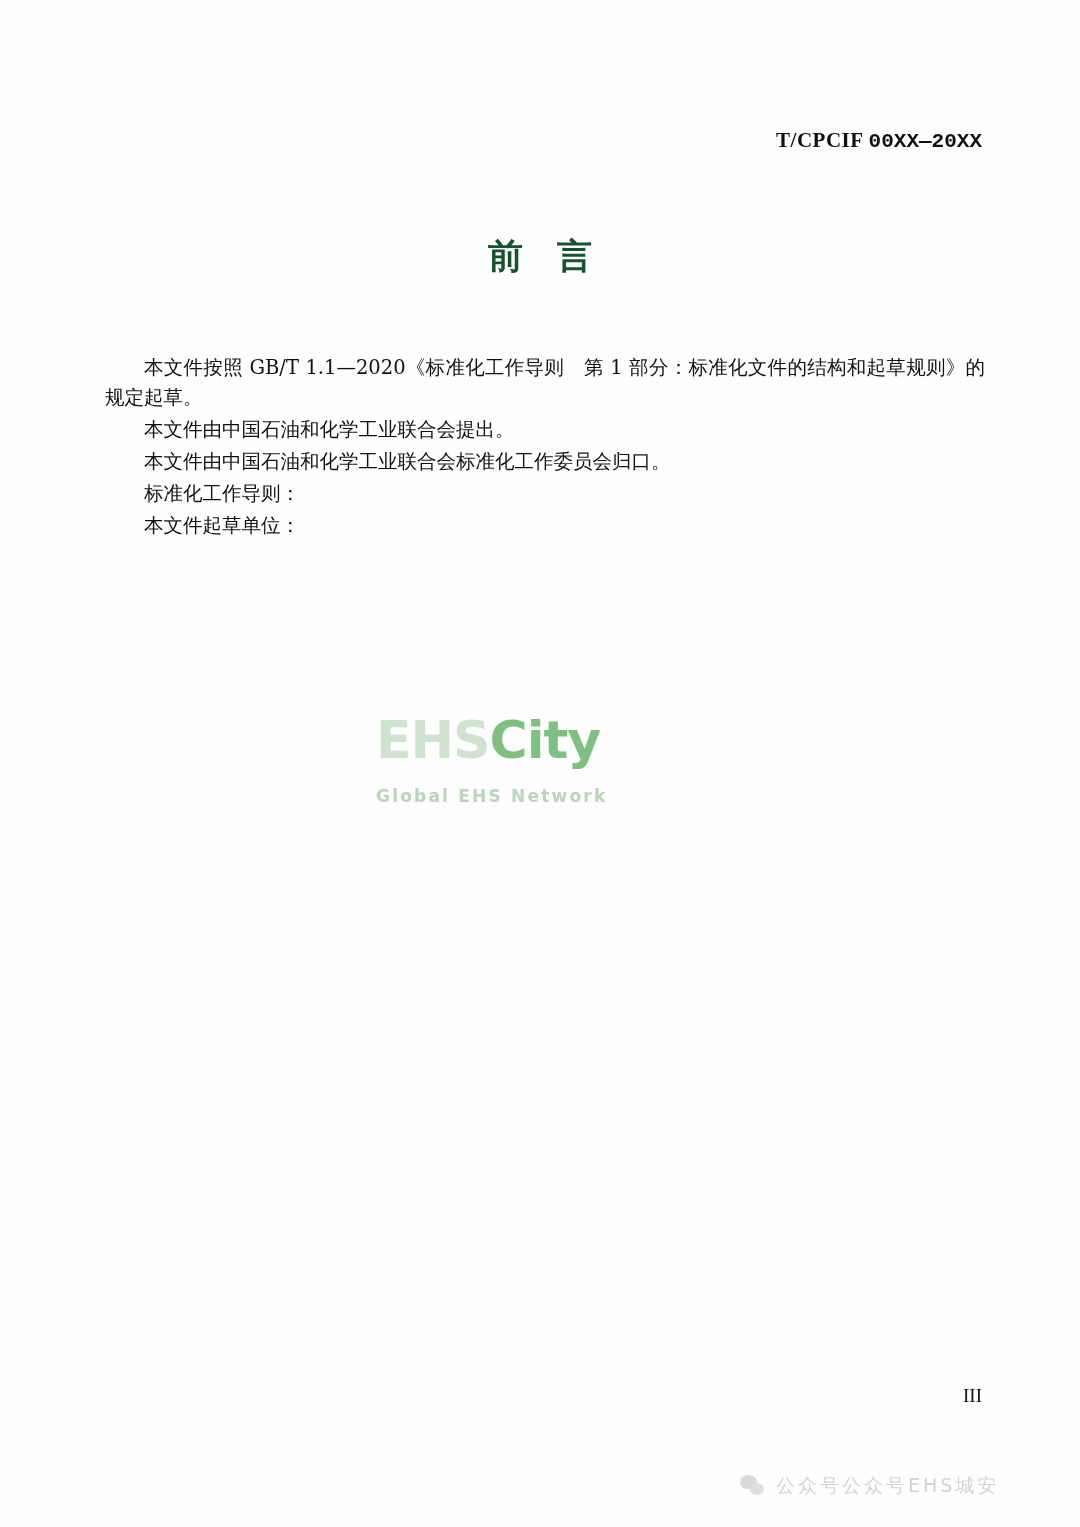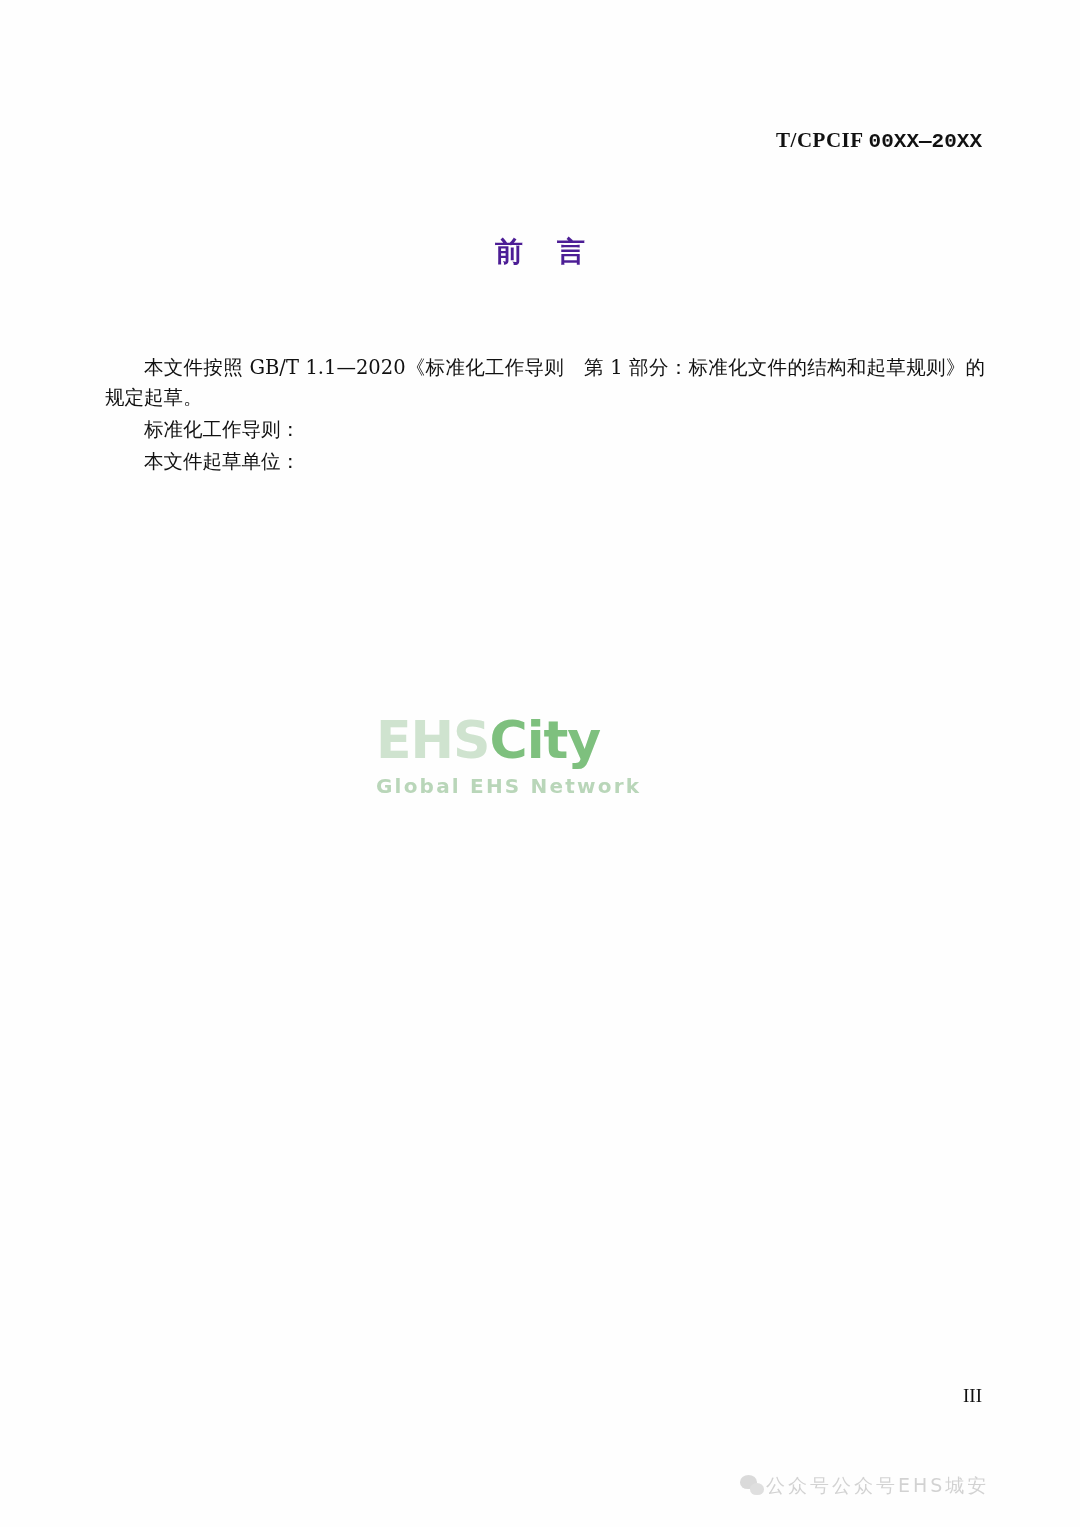--- a/index.html
+++ b/index.html
@@ -42,23 +42,23 @@
   }
 
   
   .doc-title {
     position: absolute;
     top: 233px;
     left: 0;
     width: 1080px;
     text-align: center;
     font-family: "DejaVu Serif", serif;
-    font-size: 28px;
-    font-weight: bold;
-    color: #4c1d95;
+    font-size: 35px;
+    font-weight: bold;
+    color: #14532d;
   }
   .doc-title .sp {
     display: inline-block;
     width: 34px;
   }
 
   
   .body-block {
     position: absolute;
     top: 345px;
@@ -95,25 +95,25 @@
     font-weight: bold;
     letter-spacing: -1px;
     line-height: 56px;
     color: #cfe3cf;
   }
   .wm-main .dark {
     color: #7ec07e;
   }
   .wm-sub {
     font-family: "DejaVu Sans", sans-serif;
-    font-size: 20px;
+    font-size: 17px;
     font-weight: bold;
     letter-spacing: 2.2px;
     color: #b9d6b9;
-    margin-top: 6px;
+    margin-top: 18px;
   }
 
   
   .page-number {
     position: absolute;
     bottom: 120px;
     right: 98px;
     font-family: "Liberation Serif", serif;
     font-size: 19px;
     color: #111;
@@ -123,20 +123,21 @@
   
   .bottom-wm {
     position: absolute;
     left: 740px;
     bottom: 18px;
     width: 300px;
     height: 46px;
     opacity: 0.30;
     display: flex;
     align-items: center;
+    gap: 10px;
     filter: blur(0.2px);
   }
   .bottom-wm .wx-icon {
     width: 26px;
     height: 22px;
     position: relative;
     flex: 0 0 auto;
   }
   .bottom-wm .wx-icon i {
     position: absolute;
@@ -170,20 +171,22 @@
     <span>T/CPCIF</span>
     <span class="num">00XX—20XX</span>
   </div>
 
   <div class="doc-title">
     <span>前</span><span class="sp"></span><span>言</span>
   </div>
 
   <div class="body-block">
     <p class="para first">本文件按照 GB/T 1.1—2020《标准化工作导则　第 1 部分：标准化文件的结构和起草规则》的规定起草。</p>
+    <p class="para">本文件由中国石油和化学工业联合会提出。</p>
+    <p class="para">本文件由中国石油和化学工业联合会标准化工作委员会归口。</p>
     <p class="para">标准化工作导则：</p>
     <p class="para">本文件起草单位：</p>
   </div>
 
   <div class="watermark">
     <div class="wm-main"><span>EHS</span><span class="dark">City</span></div>
     <div class="wm-sub">Global EHS Network</div>
   </div>
 
   <div class="page-number">III</div>

